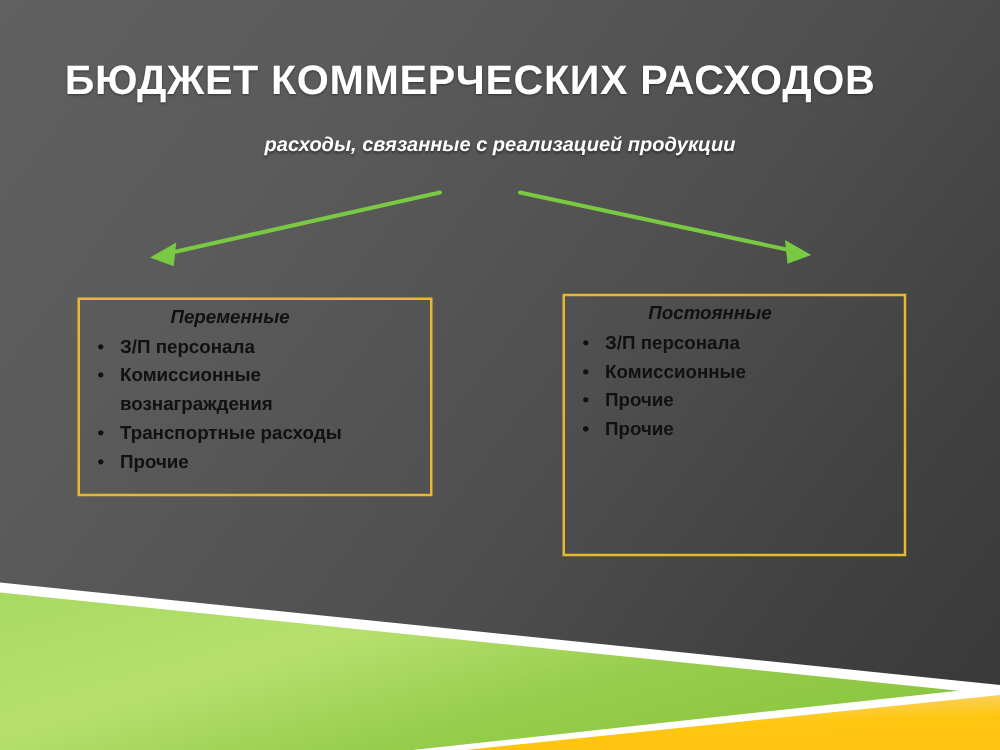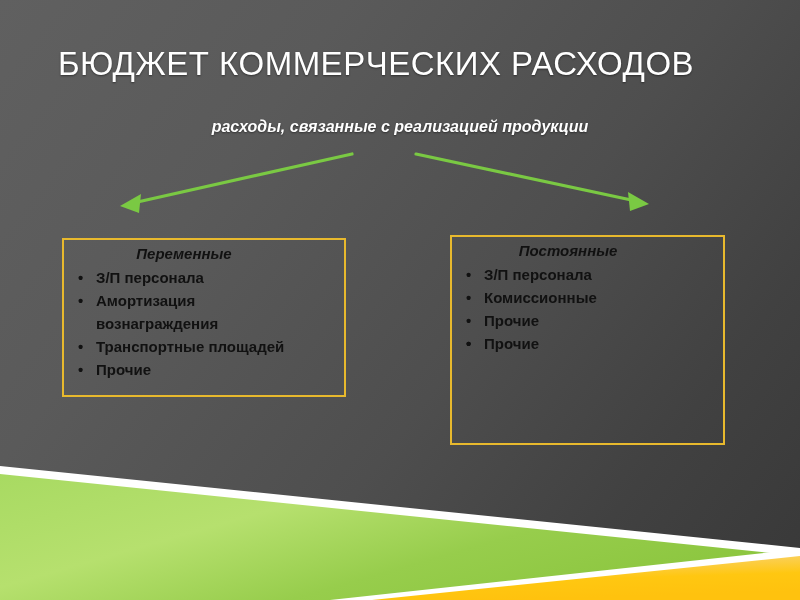--- a/index.html
+++ b/index.html
@@ -29,30 +29,30 @@
   #title {
     position: absolute;
     left: 0;
     top: 44px;
     width: 752px;
     text-align: center;
     color: #ffffff;
     font-size: 33px;
     line-height: 40px;
     letter-spacing: 0.5px;
-    font-weight: 400;
+    font-weight: 700;
     font-stretch: condensed;
     text-transform: uppercase;
     white-space: nowrap;
     text-shadow: 0 1px 2px rgba(0,0,0,0.45);
   }
   #subtitle {
     position: absolute;
     left: 0;
-    top: 116px;
+    top: 106px;
     width: 800px;
     text-align: center;
     color: #ffffff;
     font-size: 16px;
     line-height: 22px;
     font-weight: bold;
     font-style: italic;
     white-space: nowrap;
     text-shadow: 0 1px 2px rgba(0,0,0,0.45);
   }
@@ -155,25 +155,25 @@
 
   <div id="content-left" class="cat-content">
     <div class="cat-heading">Переменные</div>
     <ul class="cat-list">
       <li>
         <span class="bullet">•</span>
         <span>З/П персонала</span>
       </li>
       <li>
         <span class="bullet">•</span>
-        <span>Амортизация вознаграждения</span>
-      </li>
-      <li>
-        <span class="bullet">•</span>
-        <span>Транспортные площадей</span>
+        <span>Комиссионные вознаграждения</span>
+      </li>
+      <li>
+        <span class="bullet">•</span>
+        <span>Транспортные расходы</span>
       </li>
       <li>
         <span class="bullet">•</span>
         <span>Прочие</span>
       </li>
     </ul>
   </div>
 
   <div id="content-right" class="cat-content">
     <div class="cat-heading">Постоянные</div>

